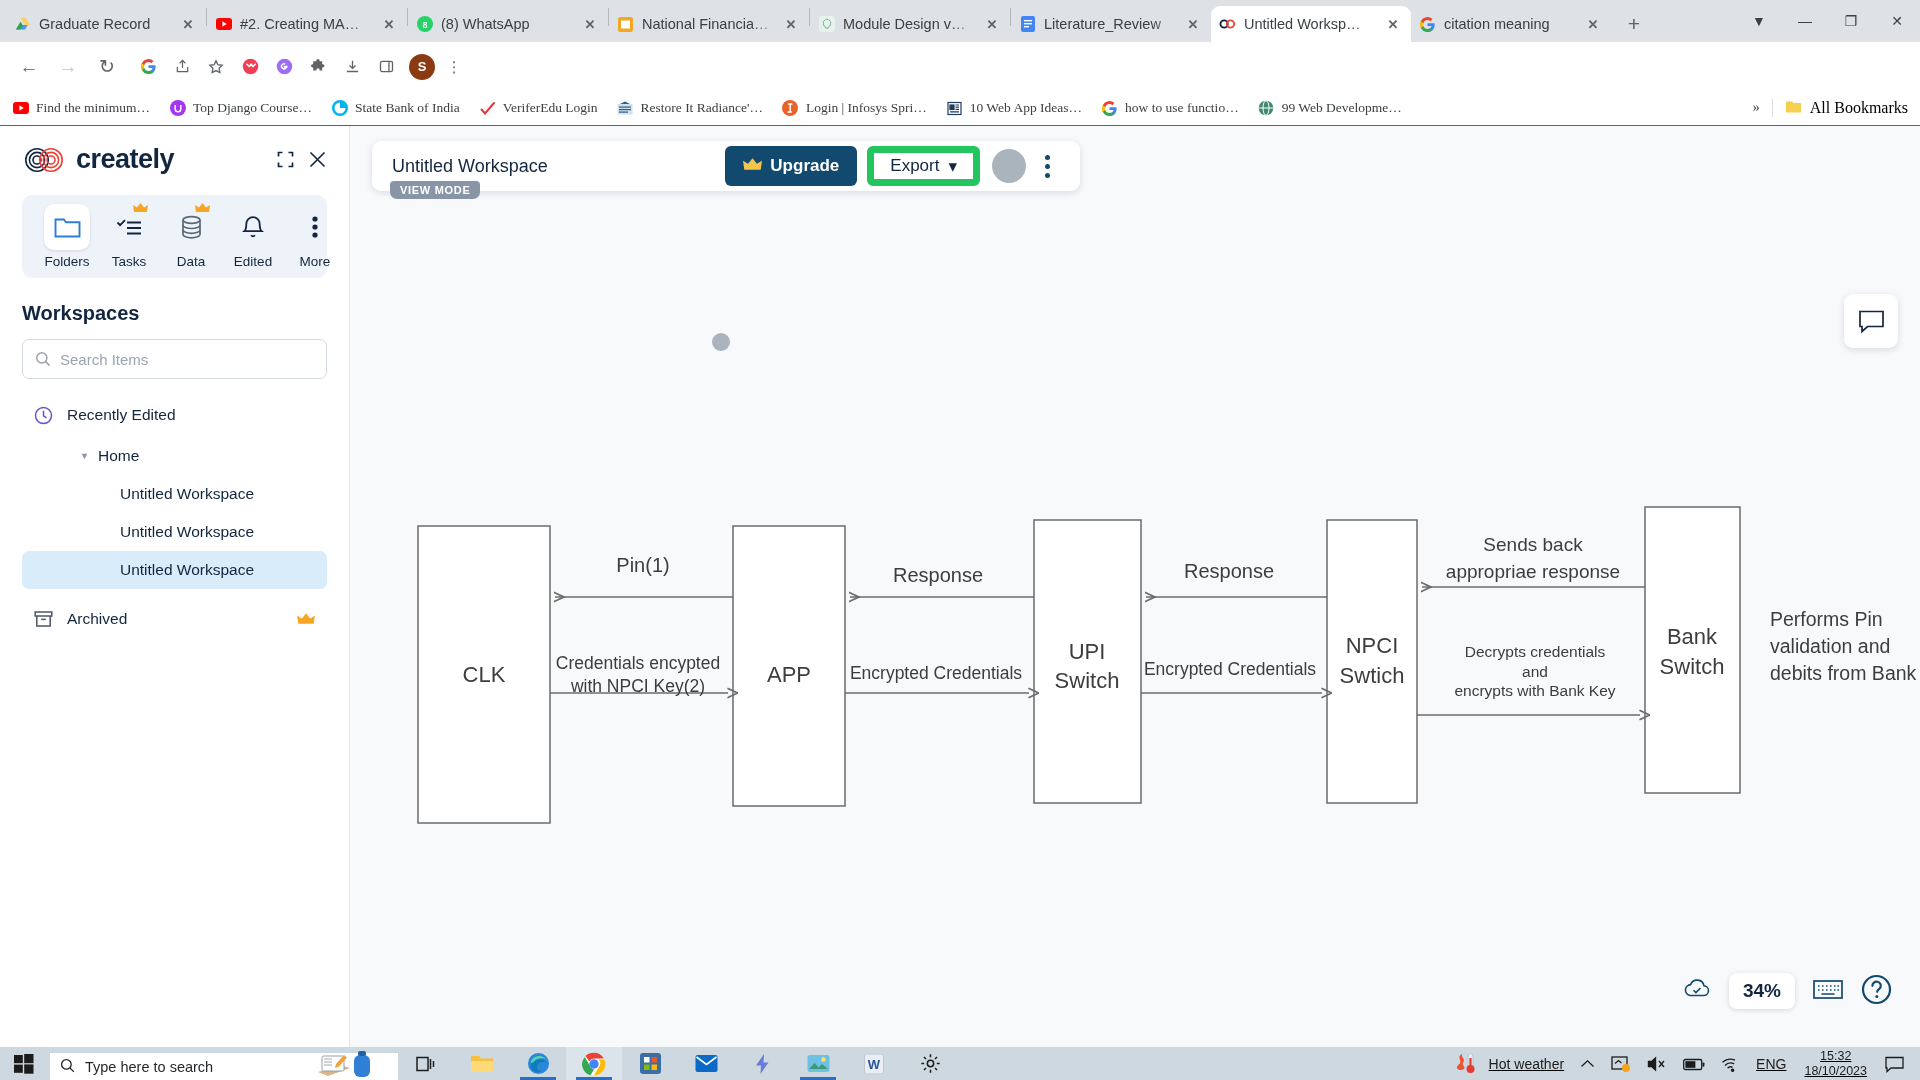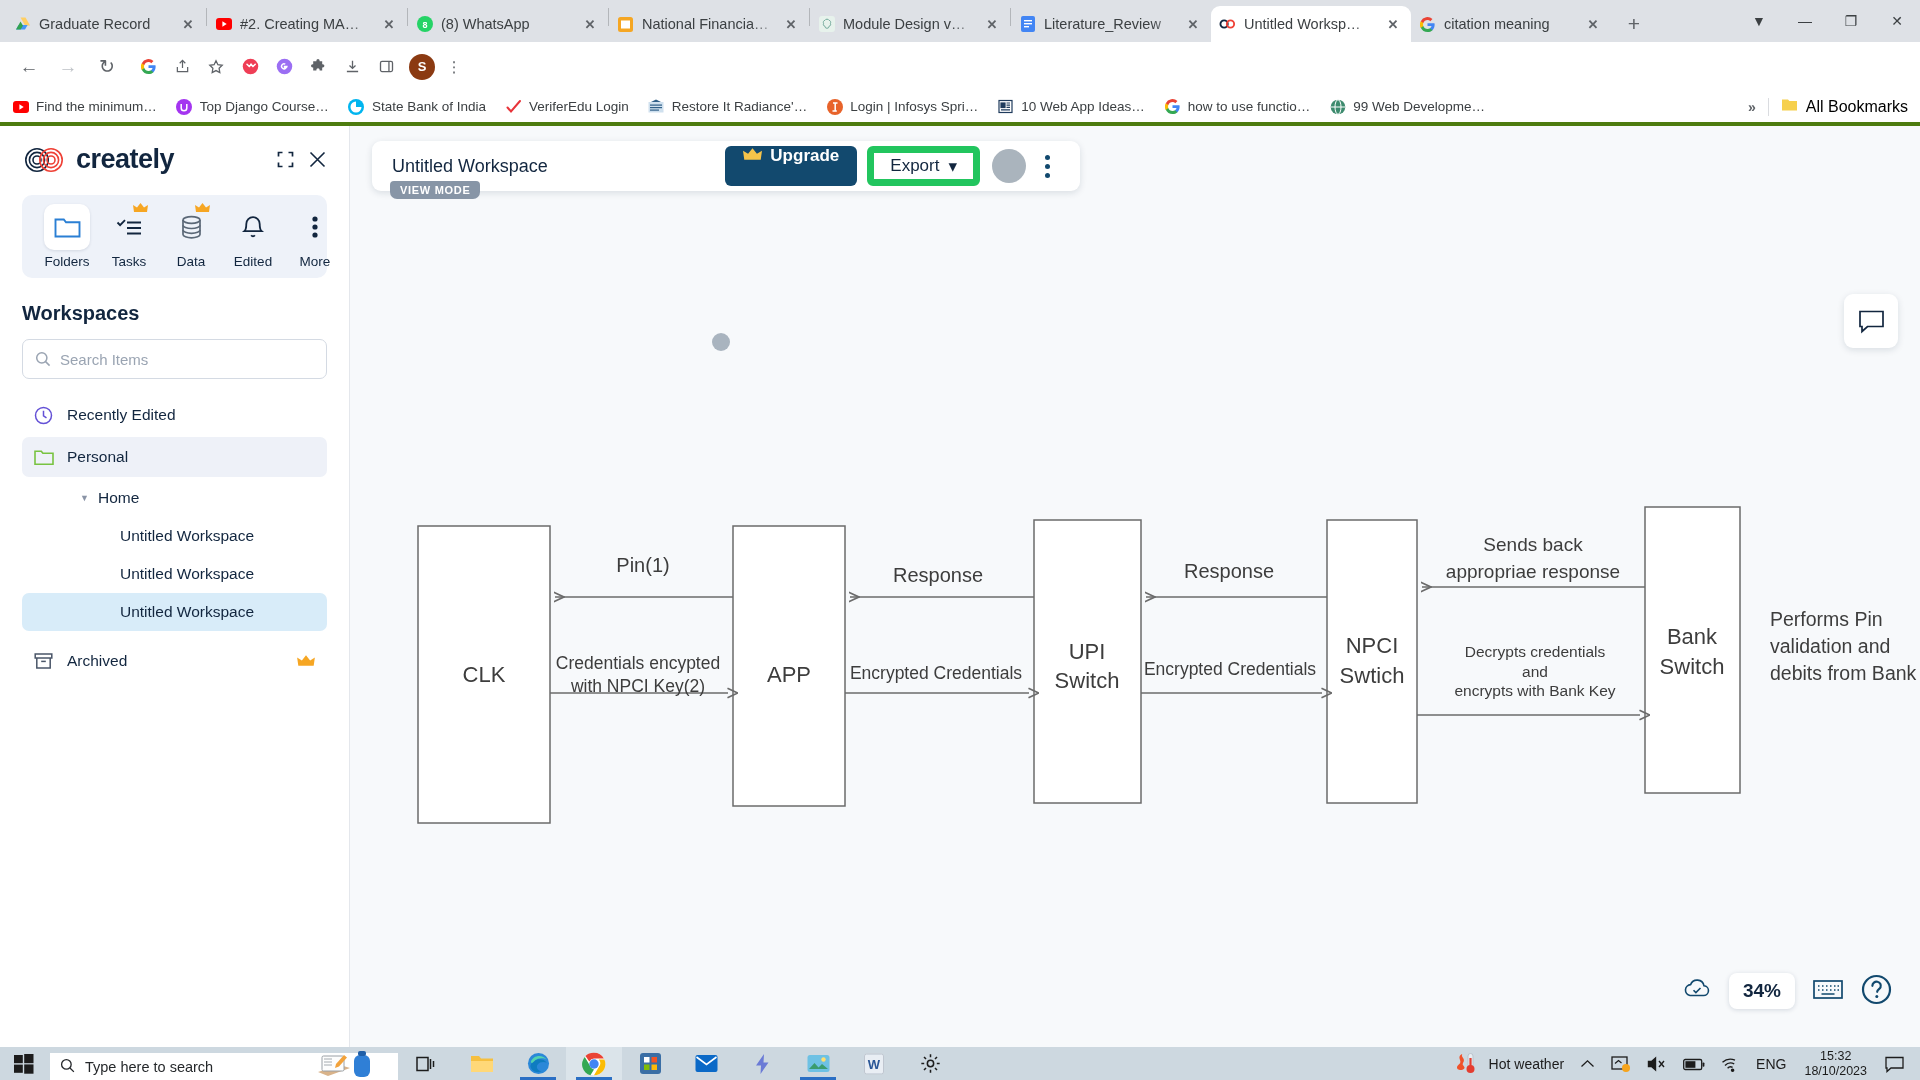--- a/index.html
+++ b/index.html
@@ -57,21 +57,21 @@
   .omnibox .url .dim { color:#5f6368; }
   .tb-icons { display:flex; align-items:center; }
   .tb-icon { width:30px;height:30px;display:flex;align-items:center;justify-content:center;
     margin-left:4px; font-size:15px; color:#5f6368; border-radius:50%; }
   .avatar-s { width:26px;height:26px;border-radius:50%; background:#8b3a12; color:#fff;
     display:flex;align-items:center;justify-content:center;font-size:13px;font-weight:bold;
     margin-left:8px;}
 
   
   .bookmarks { height:35px; background:#ffffff; display:flex; align-items:center;
-    padding:0 12px; border-bottom:4px solid #4d7c0f; position:relative;}
+    padding:0 12px; border-bottom:1px solid #4d7c0f; position:relative;font-family:Liberation Serif, serif;}
   .bm { display:flex; align-items:center; margin-right:19px; flex:0 0 auto;}
   .bm .bm-ico { width:17px;height:17px;flex:0 0 17px; margin-right:7px; display:flex;
     align-items:center;justify-content:center; font-size:11px; border-radius:3px;}
   .bm .bm-label { font-size:13.5px; color:#3c4043; white-space:nowrap;}
   .bm-right { position:absolute; right:12px; display:flex; align-items:center; }
   .bm-chev { font-size:14px; color:#5f6368; margin-right:12px; font-weight:bold;}
   .bm-div { width:1px;height:18px;background:#dadce0; margin-right:12px;}
 
   
   .page { position:relative; height:921px; background:#f9a8d4; display:flex; }
@@ -120,21 +120,21 @@
   
   .canvas { flex:1 1 auto; position:relative; background:#f7f9fb; overflow:hidden; }
 
   .doc-toolbar {
     position:absolute; left:22px; top:15px; height:50px; width:708px;
     background:#ffffff; border-radius:9px; box-shadow:0 2px 7px rgba(16,35,64,.13);
     display:flex; align-items:center; padding:0 20px;
   }
   .doc-title { font-size:18px; color:#12263f; flex:1 1 auto; }
   .btn-upgrade { background:#12496e; color:#ffffff; font-size:17px; font-weight:bold;
-    height:40px; border-radius:6px; display:flex; align-items:flex-start; padding:0 18px;
+    height:40px; border-radius:6px; display:flex; align-items:center; padding:0 18px;
     gap:8px; border:none; font-family:inherit;}
   .btn-export { background:#ffffff; color:#12263f; font-size:17px; height:40px;
     border:7px solid #22c55e; border-radius:6px; display:flex; align-items:center;
     padding:0 16px; gap:9px; margin-left:10px; font-family:inherit;}
   .avatar-circle { width:34px;height:34px;border-radius:50%;background:#aab4bd; margin-left:12px;}
   .kebab { width:26px; display:flex; flex-direction:column; align-items:center; gap:4px;
     margin-left:8px;}
   .kebab i { width:5px;height:5px;border-radius:50%;background:#12496e; display:block;}
 
   .view-mode { position:absolute; left:40px; top:55px; background:#8795a6; color:#ffffff;
@@ -160,21 +160,21 @@
   .tb-start { width:48px;height:33px;display:flex;align-items:center;justify-content:center;}
   .tb-search { width:348px;height:27px;background:#ffffff; display:flex; align-items:center;
     padding:0 10px; margin-left:2px;}
   .tb-search .mag { color:#25282b; font-size:15px; margin-right:10px;}
   .tb-search .ph { font-size:14.5px; color:#25282b;}
   .tb-app { width:56px;height:33px; display:flex; align-items:center; justify-content:center;
     position:relative; }
   .tb-app.open::after { content:""; position:absolute; bottom:0; left:10px; right:10px;
     height:3px; background:#2b6fc4;}
   .tb-app.hl { background:#dbe4ea; }
-  .tray { margin-left:auto; display:flex; align-items:center; padding-right:8px; gap:0;}
+  .tray { margin-left:auto; display:flex; align-items:center; padding-right:8px; gap:0;text-decoration:underline;}
   .tray-item { padding:0 8px; font-size:14px; color:#1c1c1c; display:flex; align-items:center;}
   .tray-clock { display:flex; flex-direction:column; align-items:center; font-size:12.5px;
     color:#1c1c1c; line-height:1.25; padding:0 10px;}
 </style>
 </head>
 <body>
 
 <div class="browser">
 
   <div class="tabstrip">
@@ -552,28 +552,20 @@
       <div class="navitem">
         <span class="n-ico">
           <svg width="19" height="19" viewBox="0 0 19 19" fill="none" stroke="#6451d6" stroke-width="1.5">
               <circle cx="9.5" cy="9.5" r="8"></circle>
               <path d="M9.5 4.8v5l3 2"></path>
             </svg>
         </span>
         <span>Recently Edited</span>
       </div>
 
-      <div class="navitem selected">
-        <span class="n-ico">
-          <svg width="20" height="18" viewBox="0 0 20 18" fill="none" stroke="#78c341" stroke-width="1.6">
-              <path d="M1 3.2h6.3l1.6 2.1H19v11H1z"></path>
-            </svg>
-        </span>
-        <span>Personal</span>
-      </div>
 
       <div class="treeitem home">
         <span class="caret">▼</span>
         <span class="lbl">Home</span>
       </div>
 
       <div class="treeitem ws">
         <span>Untitled Workspace</span>
       </div>
       <div class="treeitem ws">

